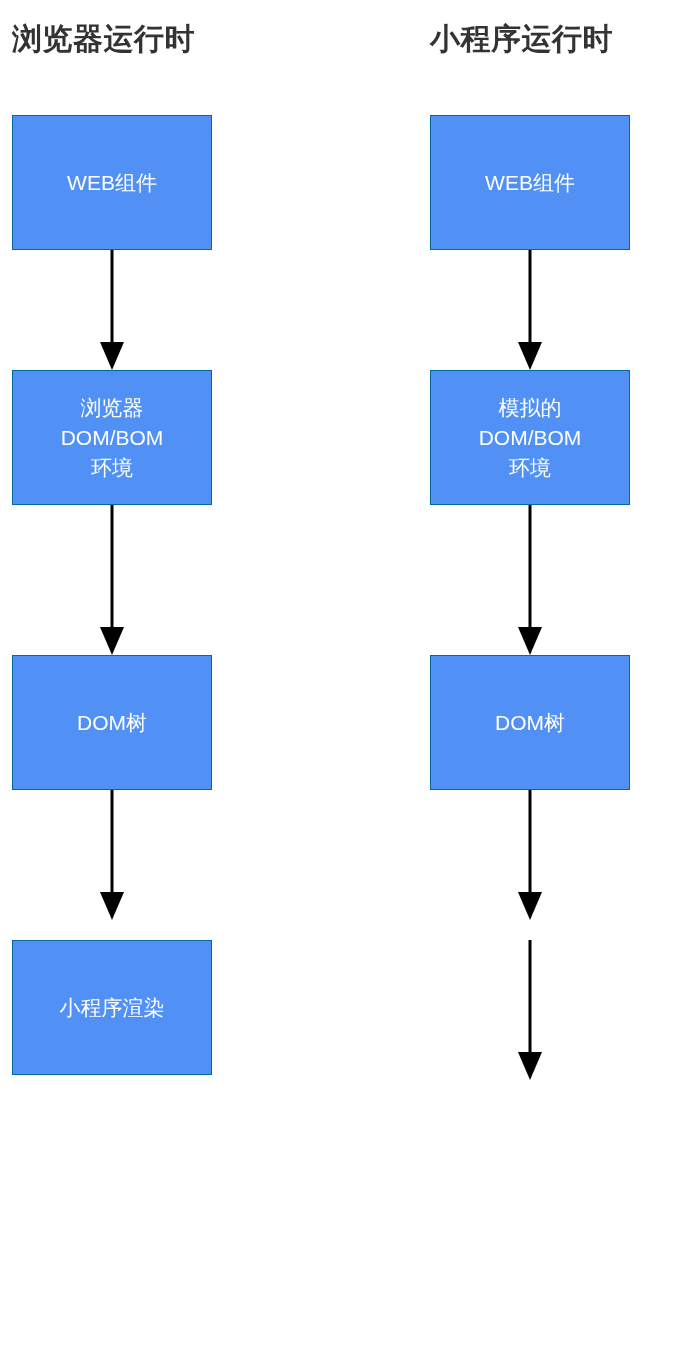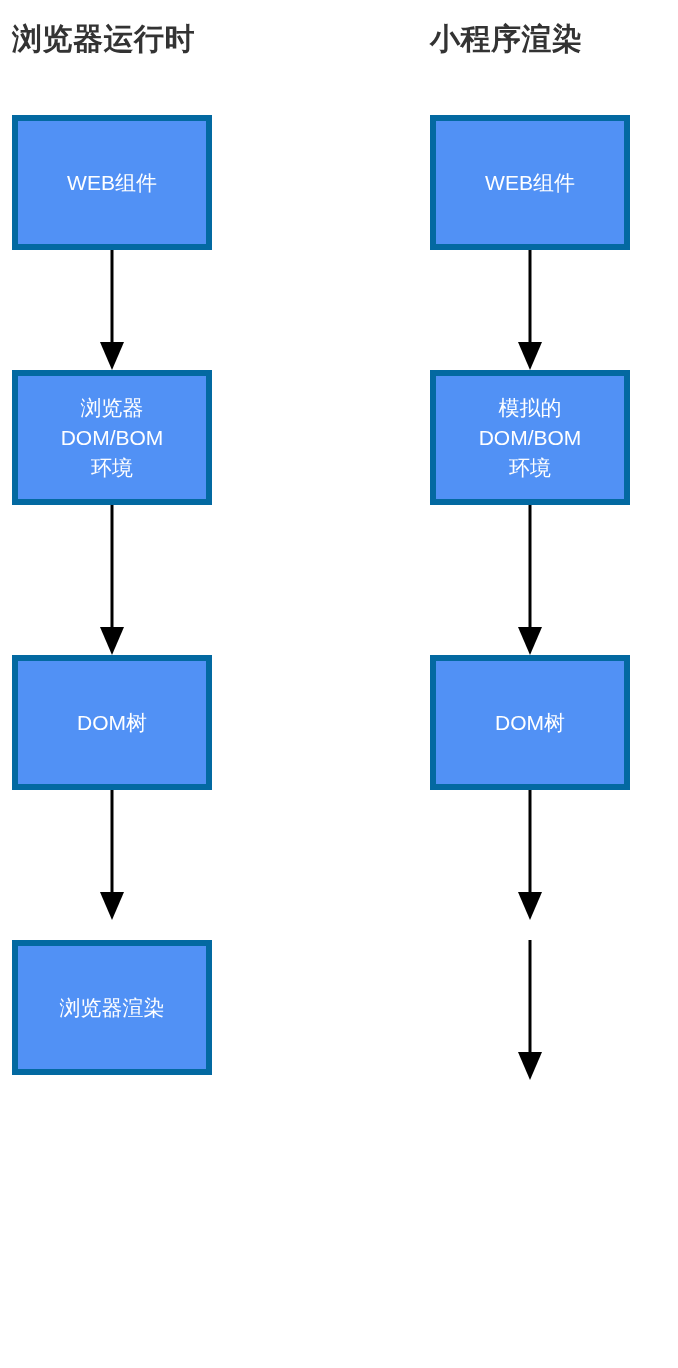--- a/index.html
+++ b/index.html
@@ -50,21 +50,21 @@
     left: 0;
     width: 200px;
   }
 
   .node {
     position: relative;
     box-sizing: border-box;
     width: 200px;
     height: 135px;
     background: #5191f5;
-    border: 6px solid #0369a1;
+    border: 1px solid #0369a1;
     display: flex;
     align-items: center;
     justify-content: center;
     text-align: center;
     color: #ffffff;
     font-size: 21px;
     line-height: 30px;
     padding: 0 6px;
   }
   .node-text {
@@ -134,29 +134,29 @@
       </div>
 
       <div class="connector gap-long">
         <svg width="200" height="130" viewBox="0 0 200 130">
           <line class="arrow-line" x1="100" y1="0" x2="100" y2="106"></line>
           <polygon class="arrow-head" points="88,102 112,102 100,130"></polygon>
         </svg>
       </div>
 
       <div class="node">
-        <span class="node-text">浏览器渲染</span>
+        <span class="node-text">小程序渲染</span>
       </div>
 
     </div>
   </div>
 
   <div class="column column-right">
 
-    <div class="col-title">小程序渲染</div>
+    <div class="col-title">小程序运行时</div>
 
     <div class="flow">
 
       <div class="node">
         <span class="node-text">WEB组件</span>
       </div>
 
       <div class="connector gap-short">
         <svg width="200" height="120" viewBox="0 0 200 120">
           <line class="arrow-line" x1="100" y1="0" x2="100" y2="96"></line>

